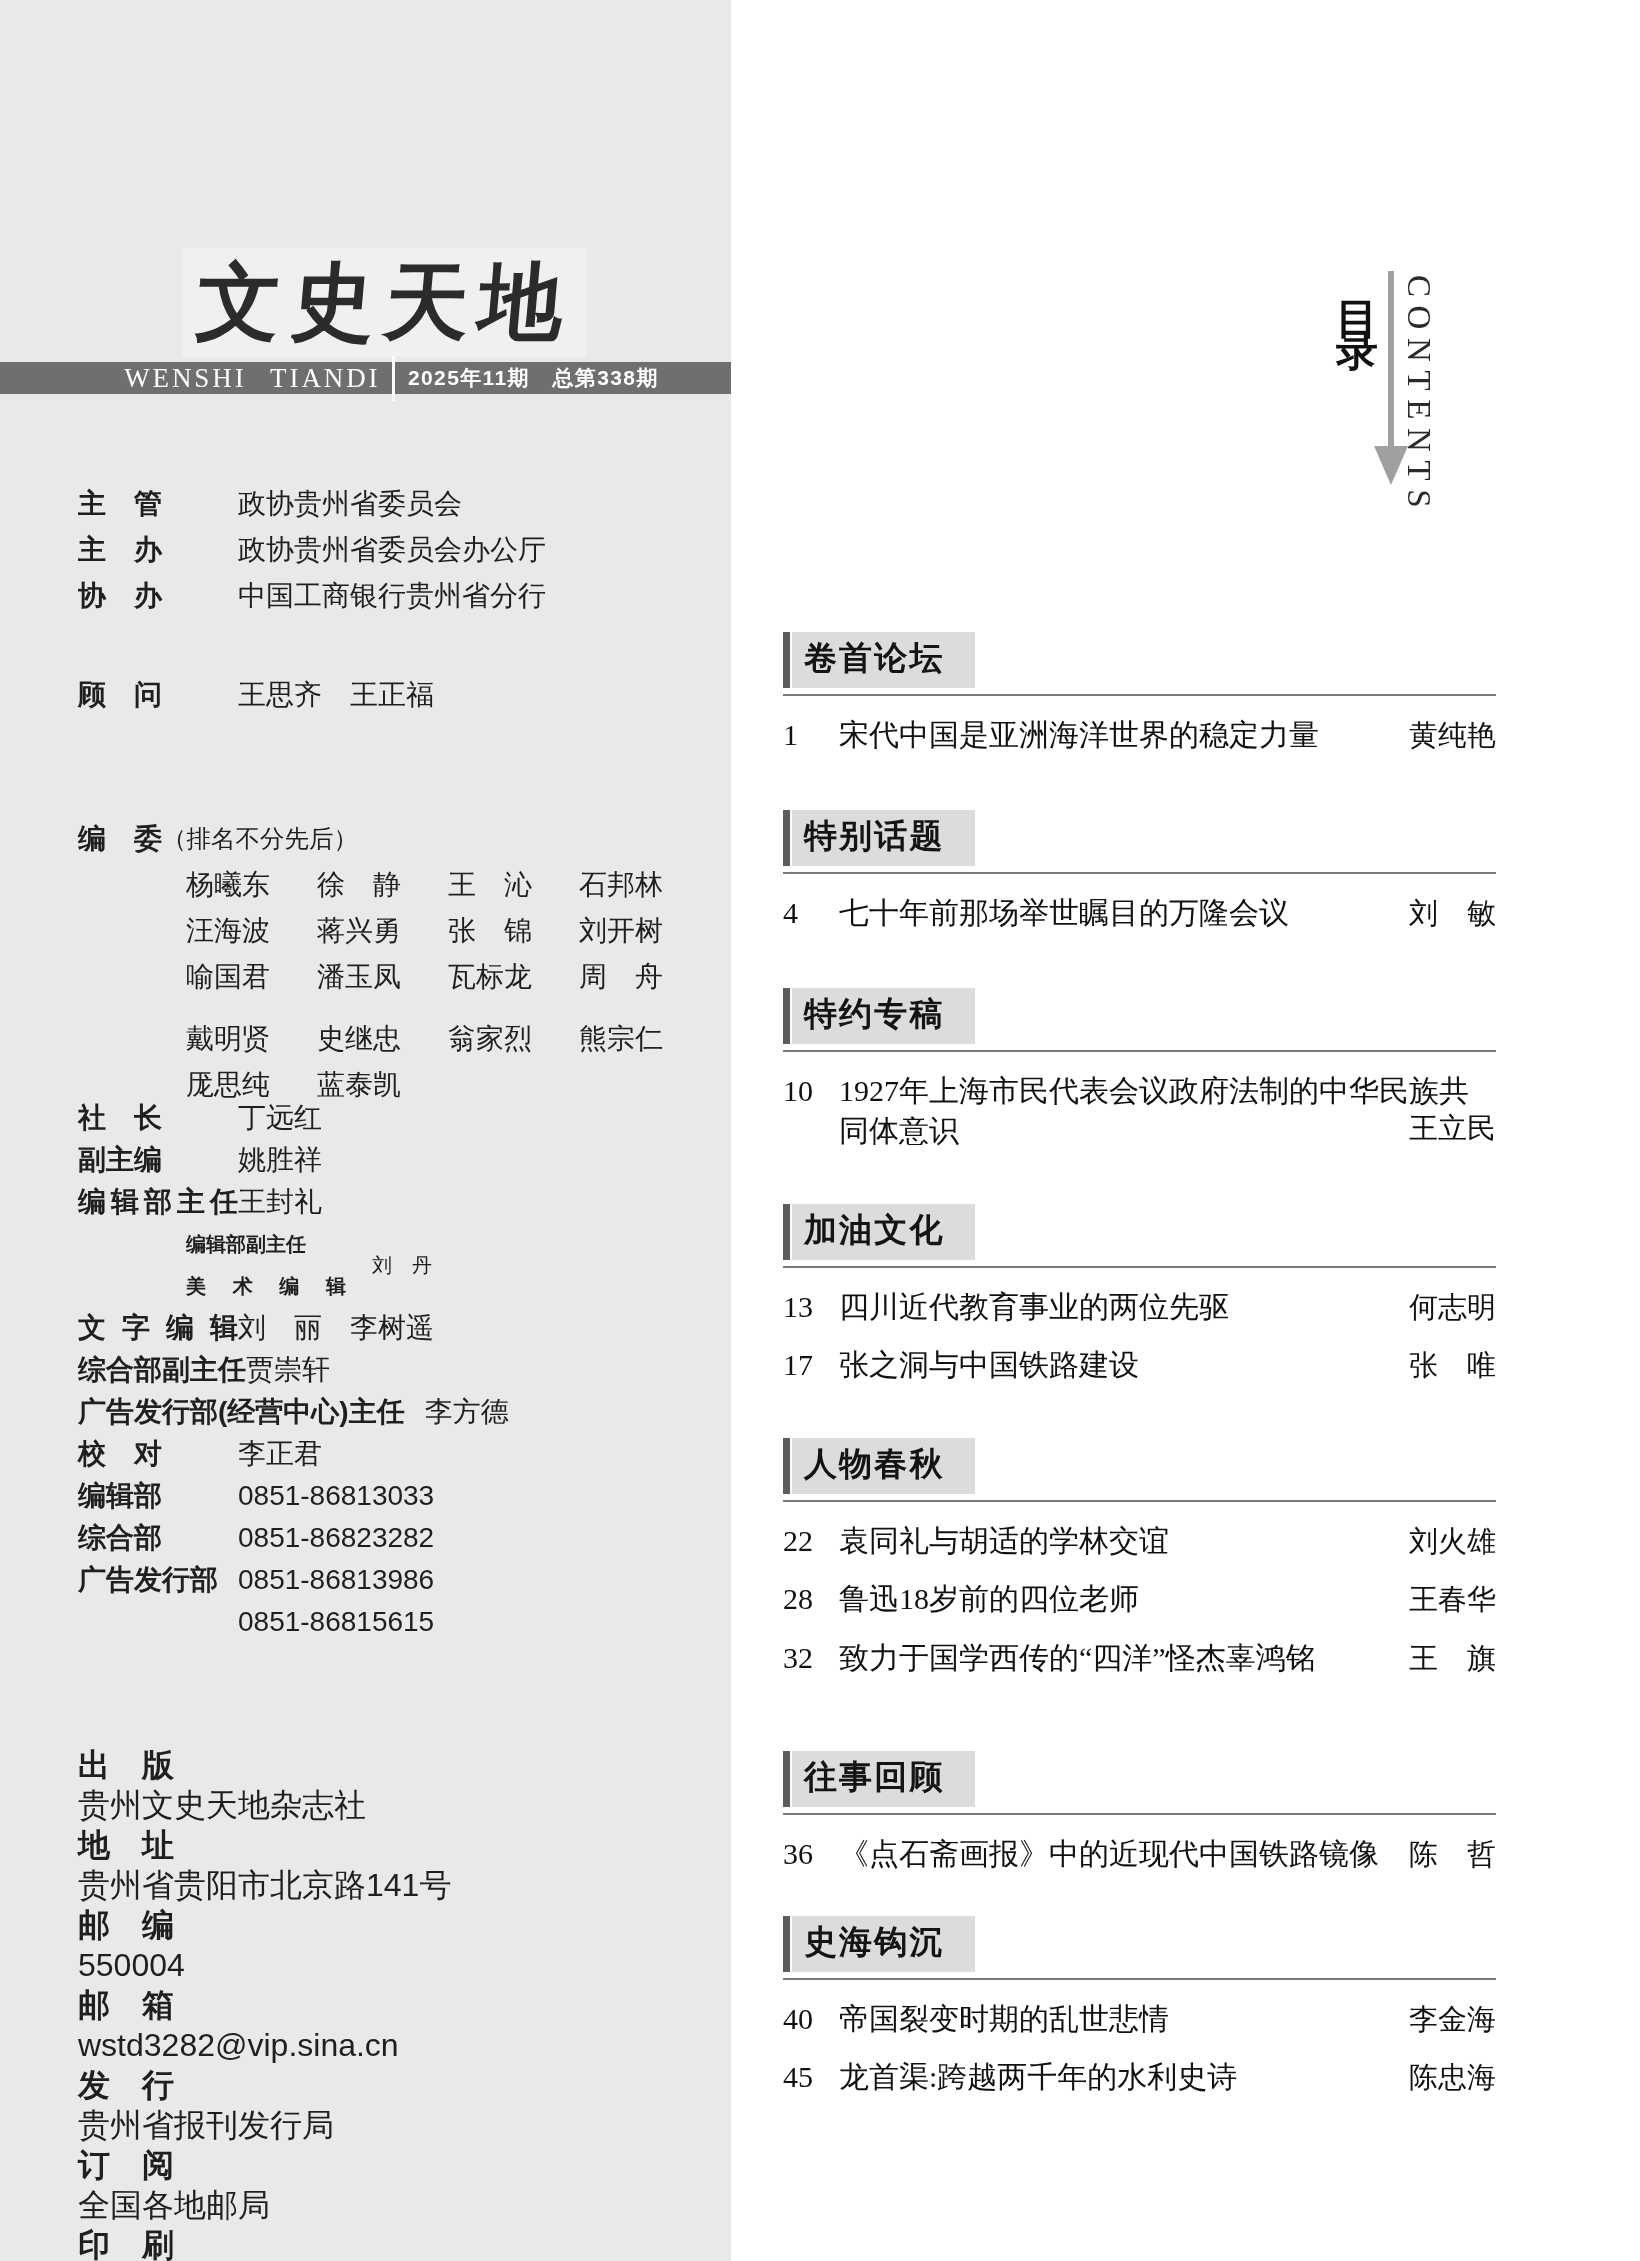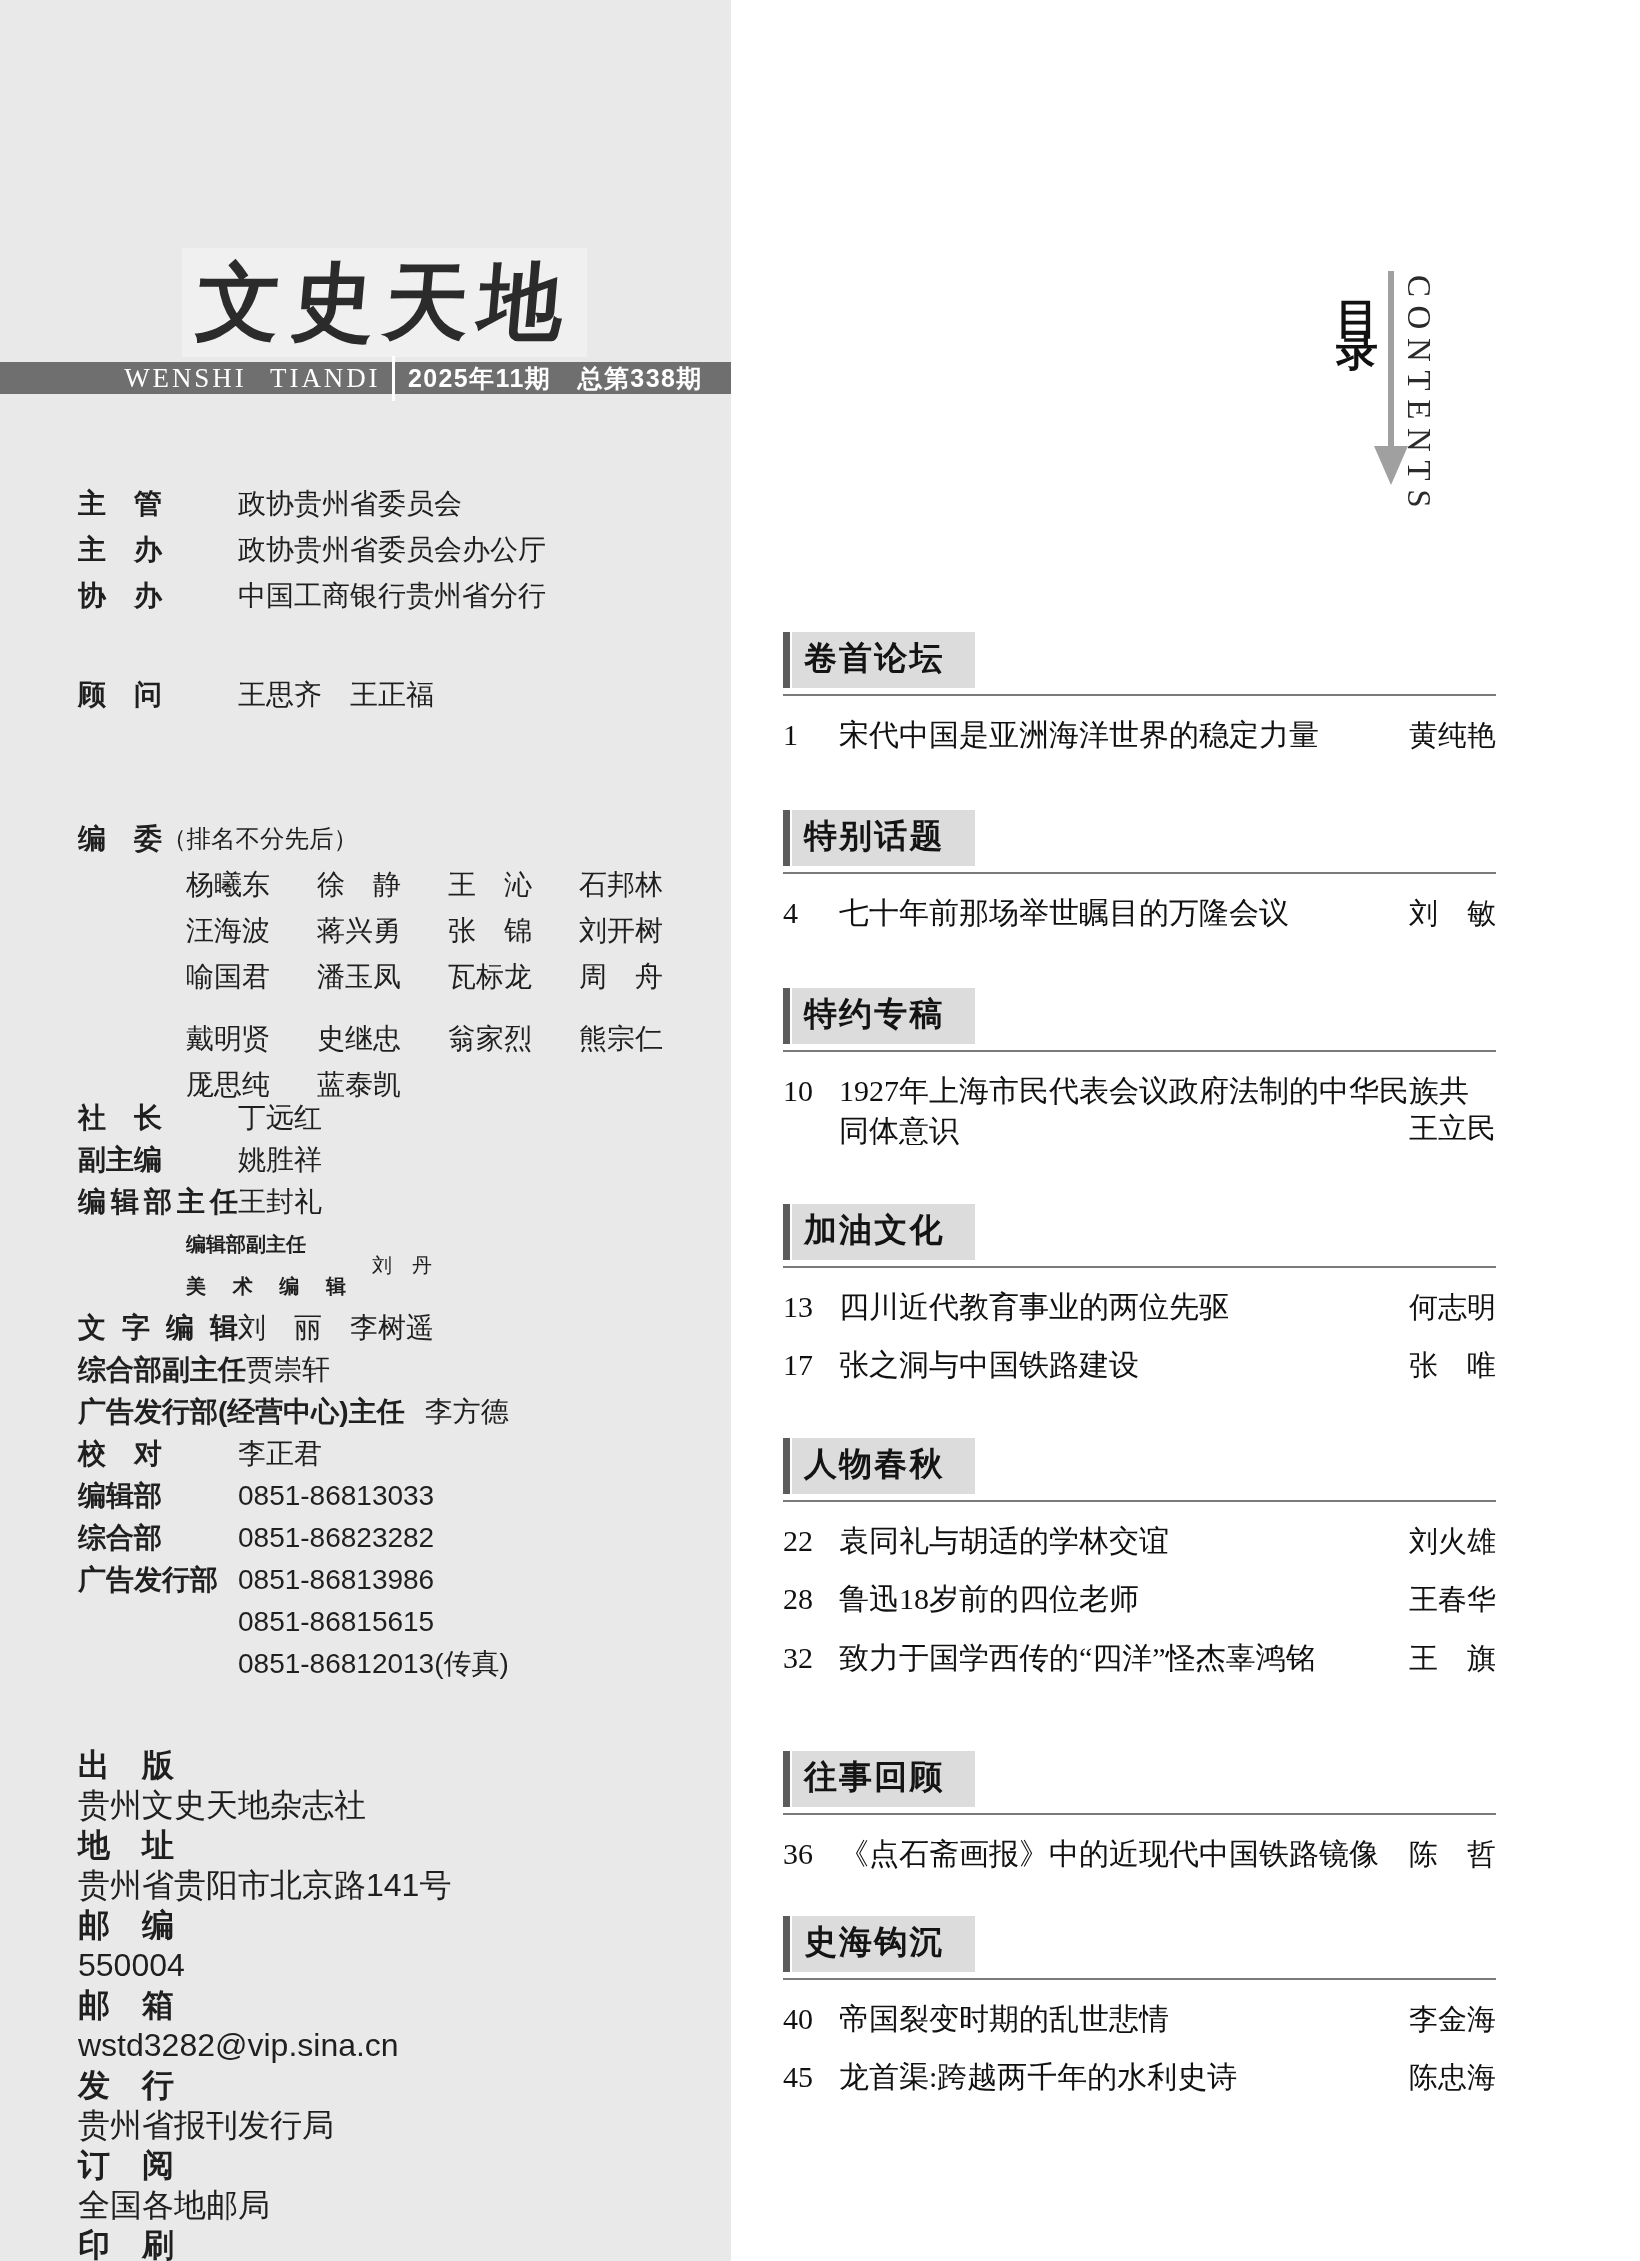--- a/index.html
+++ b/index.html
@@ -11,21 +11,21 @@
   .left-col{position:absolute;left:0;top:0;width:731px;height:2261px;background:#e9e9e9;}
   .logo-box{position:absolute;left:182px;top:248px;width:405px;height:109px;background:#f0f0f0;
             display:flex;align-items:center;justify-content:center;}
   .logo{font-family:"Liberation Serif", serif;font-weight:900;font-size:84px;letter-spacing:10px;
         color:#2b2b2b;transform:skewX(-5deg);white-space:nowrap;}
   .mast-bar{position:absolute;left:0;top:362px;width:731px;height:32px;background:#6f6f6f;
             display:flex;align-items:center;}
   .mast-en{width:392px;box-sizing:border-box;text-align:right;padding-right:11.5px;color:#ffffff;
            font-family:"Liberation Serif", serif;font-size:27px;letter-spacing:2.9px;word-spacing:14.4px;white-space:nowrap;}
   .mast-divider{width:2.9px;height:45px;background:#ffffff;}
-  .mast-issue{padding-left:13px;color:#ffffff;font-weight:bold;font-size:25px;letter-spacing:1.4px;white-space:nowrap;}
+  .mast-issue{padding-left:13px;color:#ffffff;font-weight:bold;font-size:21px;letter-spacing:1.4px;white-space:nowrap;}
 
   .lblock{position:absolute;left:0;right:0;}
   .row{display:flex;padding-left:78px;line-height:46px;font-size:28px;}
   .lab{min-width:160px;font-weight:bold;white-space:nowrap;}
   .lab.j{width:160px;min-width:160px;text-align:justify;text-align-last:justify;}
   .val{white-space:nowrap;}
   .note{font-weight:normal;font-size:24.5px;}
   .info-block{top:481px;}
   .advisor-block{top:672px;}
   .board-block{top:816px;}
@@ -185,24 +185,20 @@
         <span class="val">0851-86823282</span>
       </div>
       <div class="row">
         <span class="lab">广告发行部</span>
         <span class="val">0851-86813986</span>
       </div>
       <div class="row">
         <span class="lab"></span>
         <span class="val">0851-86815615</span>
       </div>
-      <div class="row">
-        <span class="lab"></span>
-        <span class="val">0851-86812013(传真)</span>
-      </div>
     </div>
 
     <div class="lblock pub-block">
       <div class="row">
         <span class="lab">出　版</span>
         <span class="val">贵州文史天地杂志社</span>
       </div>
       <div class="row">
         <span class="lab">地　址</span>
         <span class="val">贵州省贵阳市北京路141号</span>

